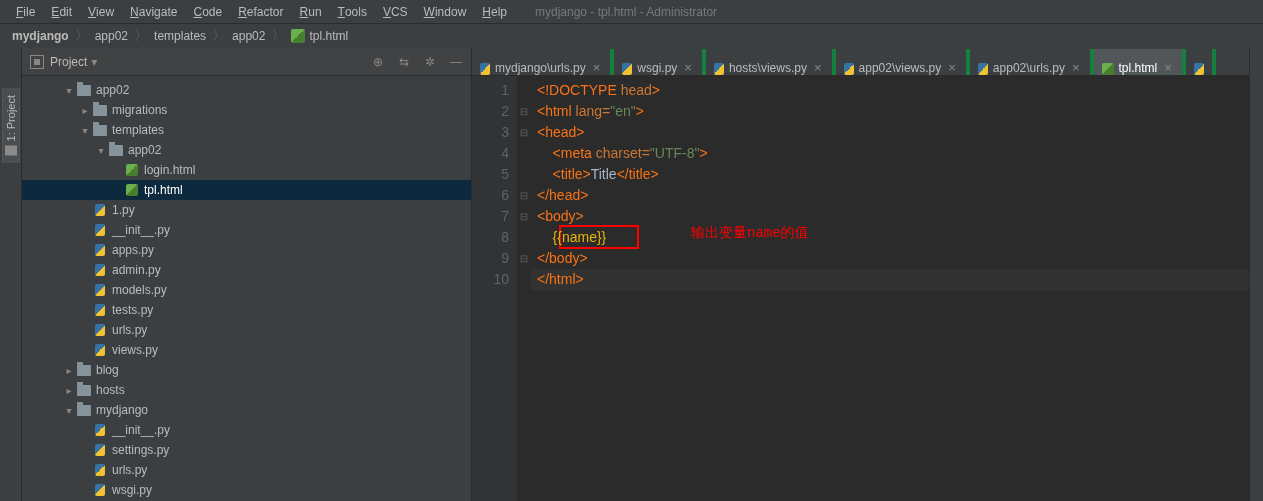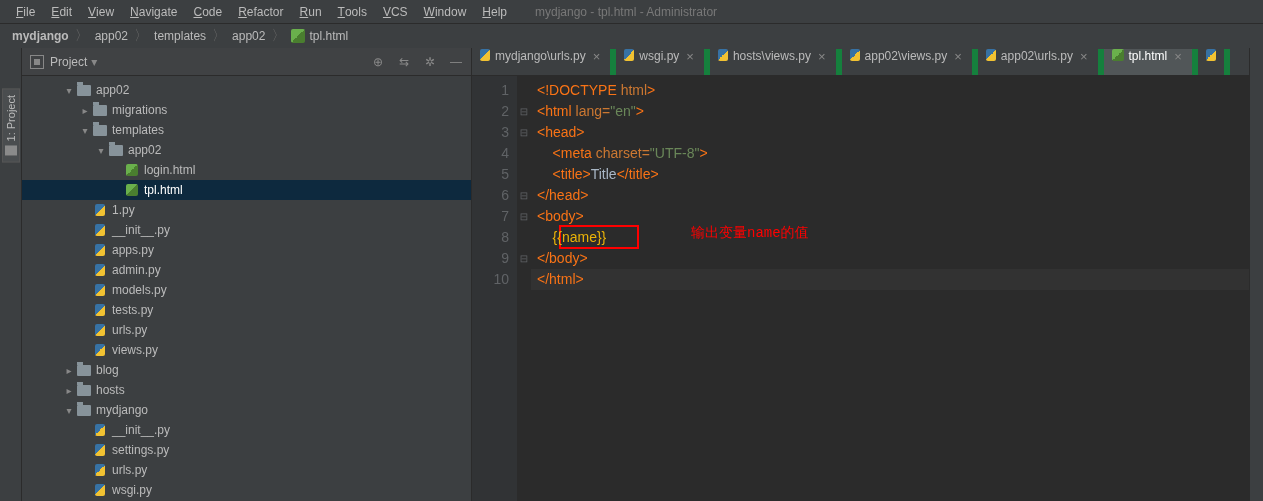--- a/index.html
+++ b/index.html
@@ -36,21 +36,21 @@
 .tree-row.selected { background: #0d293e; color: #fff; }
 .tree-arrow { width: 14px; text-align: center; color: #888; font-size: 10px; }
 .tree-icon { width: 16px; display: inline-flex; align-items: center; justify-content: center; margin-right: 4px; }
 .ico-folder { width: 14px; height: 11px; background: #87939a; border-radius: 1px; position: relative; }
 .ico-folder::before { content: ""; position: absolute; top: -3px; left: 0; width: 6px; height: 3px; background: #87939a; }
 .ico-py { width: 10px; height: 12px; background: linear-gradient(135deg,#3772a4 50%,#f1c232 50%); border-radius: 2px; }
 .ico-html { width: 12px; height: 12px; background: linear-gradient(135deg,#6ab04c 50%,#4a7e2f 50%); border-radius: 2px; }
 
 .editor-area { flex: 1; display: flex; flex-direction: column; background: #2b2b2b; }
 .tabbar { height: 28px; background: #3c3f41; display: flex; align-items: flex-end; border-bottom: 1px solid #2b2b2b; overflow: hidden; }
-.tab { height: 26px; padding: 0 8px; display: flex; align-items: flex-start; gap: 5px; color: #bbbbbb; background: #3c3f41; border-right: 6px solid #15803d; cursor: pointer; font-size: 12px; }
+.tab { height: 26px; padding: 0 8px; display: flex; align-items: flex-end; gap: 5px; color: #bbbbbb; background: #3c3f41; border-right: 4px solid #15803d; cursor: pointer; font-size: 12px; }
 .tab.active { background: #515658; color: #fff; }
 .tab-close { color: #888; font-size: 13px; padding: 0 2px; }
 
 .code-area { flex: 1; display: flex; font-family: Consolas, "Courier New", monospace; font-size: 14px; line-height: 21px; }
 .gutter { width: 45px; background: #313335; color: #606366; text-align: right; padding: 4px 8px 0 0; user-select: none; }
 .gutter .ln { height: 21px; }
 .fold-col { width: 14px; background: #2b2b2b; padding-top: 4px; color: #606366; text-align: center; }
 .fold-col div { height: 21px; font-size: 10px; }
 .code { flex: 1; padding: 4px 0 0 6px; position: relative; }
 .code-line { height: 21px; white-space: pre; }
@@ -339,21 +339,21 @@
           <div>⊟</div>
           <div></div>
           <div></div>
           <div>⊟</div>
           <div>⊟</div>
           <div></div>
           <div>⊟</div>
           <div></div>
         </div>
       <div class="code" id="code">
-          <div class="code-line"><span class="tag">&lt;!DOCTYPE </span><span class="attr">html</span><span class="tag">&gt;</span></div>
+          <div class="code-line"><span class="tag">&lt;!DOCTYPE </span><span class="attr">head</span><span class="tag">&gt;</span></div>
           <div class="code-line"><span class="tag">&lt;html </span><span class="attr">lang=</span><span class="str">"en"</span><span class="tag">&gt;</span></div>
           <div class="code-line"><span class="tag">&lt;head&gt;</span></div>
           <div class="code-line"><span class="txt">    </span><span class="tag">&lt;meta </span><span class="attr">charset=</span><span class="str">"UTF-8"</span><span class="tag">&gt;</span></div>
           <div class="code-line"><span class="txt">    </span><span class="tag">&lt;title&gt;</span><span class="txt">Title</span><span class="tag">&lt;/title&gt;</span></div>
           <div class="code-line"><span class="tag">&lt;/head&gt;</span></div>
           <div class="code-line"><span class="tag">&lt;body&gt;</span></div>
           <div class="code-line"><span class="txt">    </span><span class="var">{{name}}</span></div>
           <div class="code-line"><span class="tag">&lt;/body&gt;</span></div>
           <div class="sel-line" style="top: 193px;"></div>
           <div class="code-line"><span class="tag">&lt;/html&gt;</span></div>

